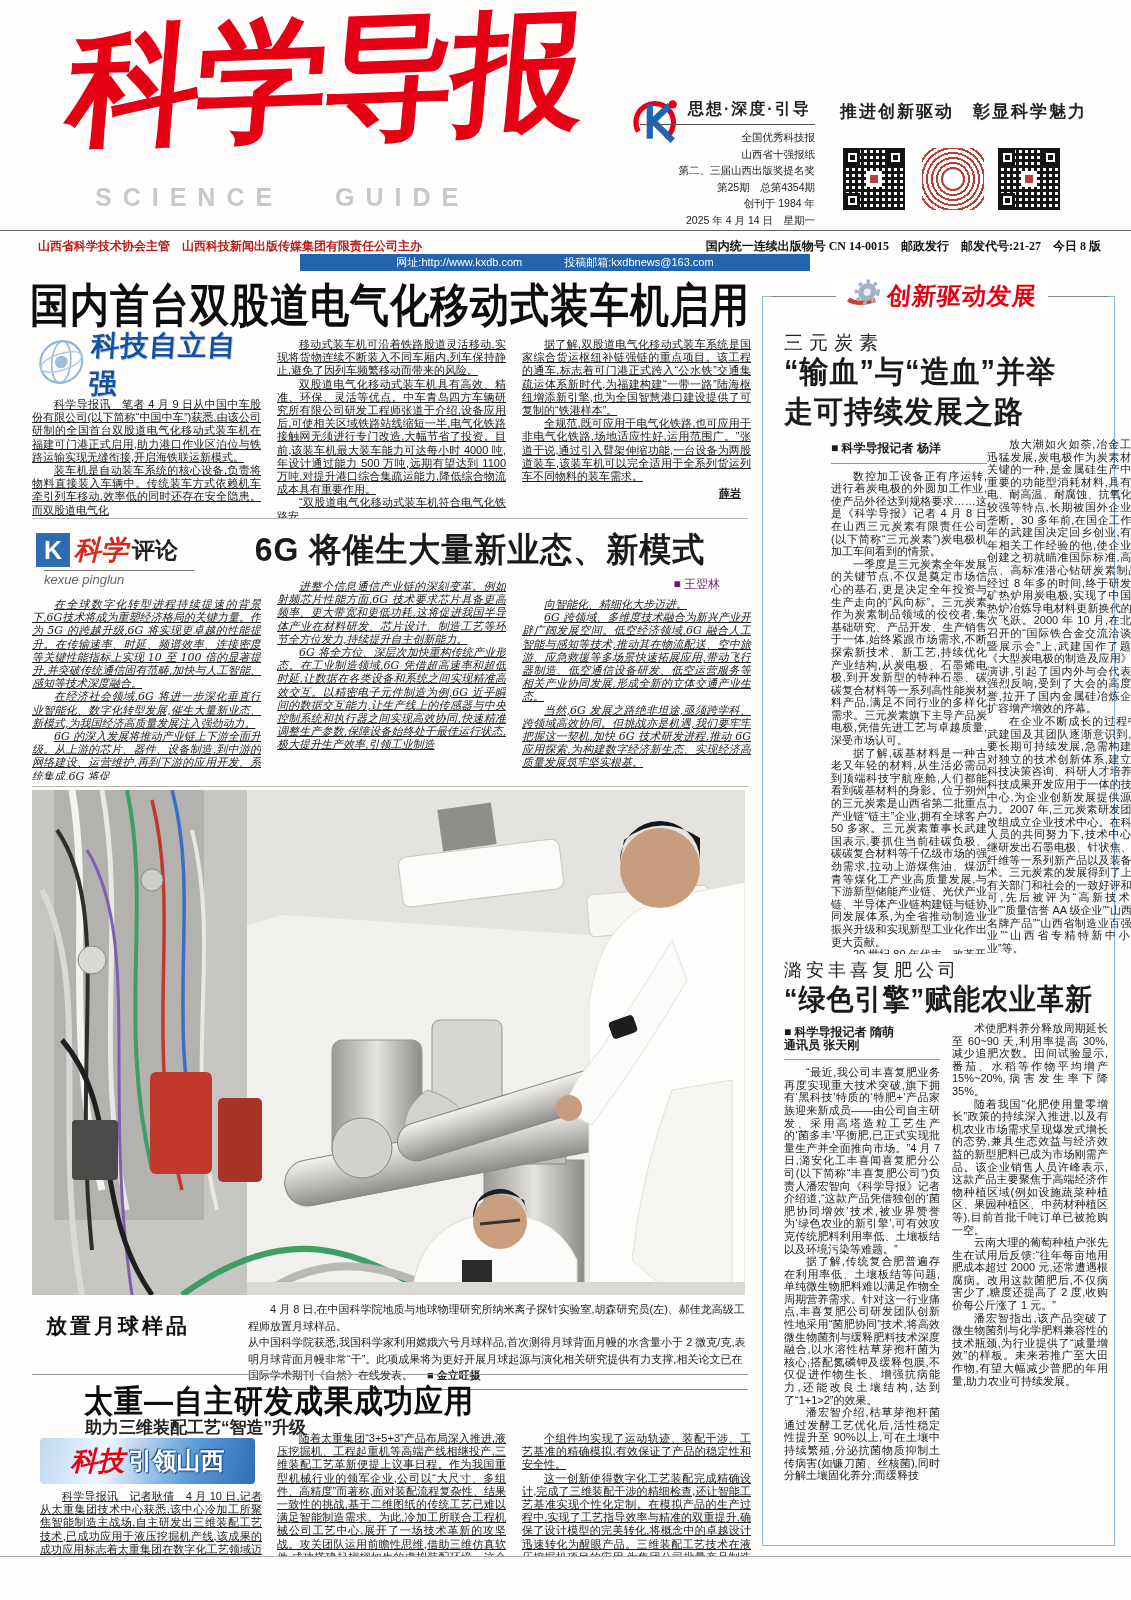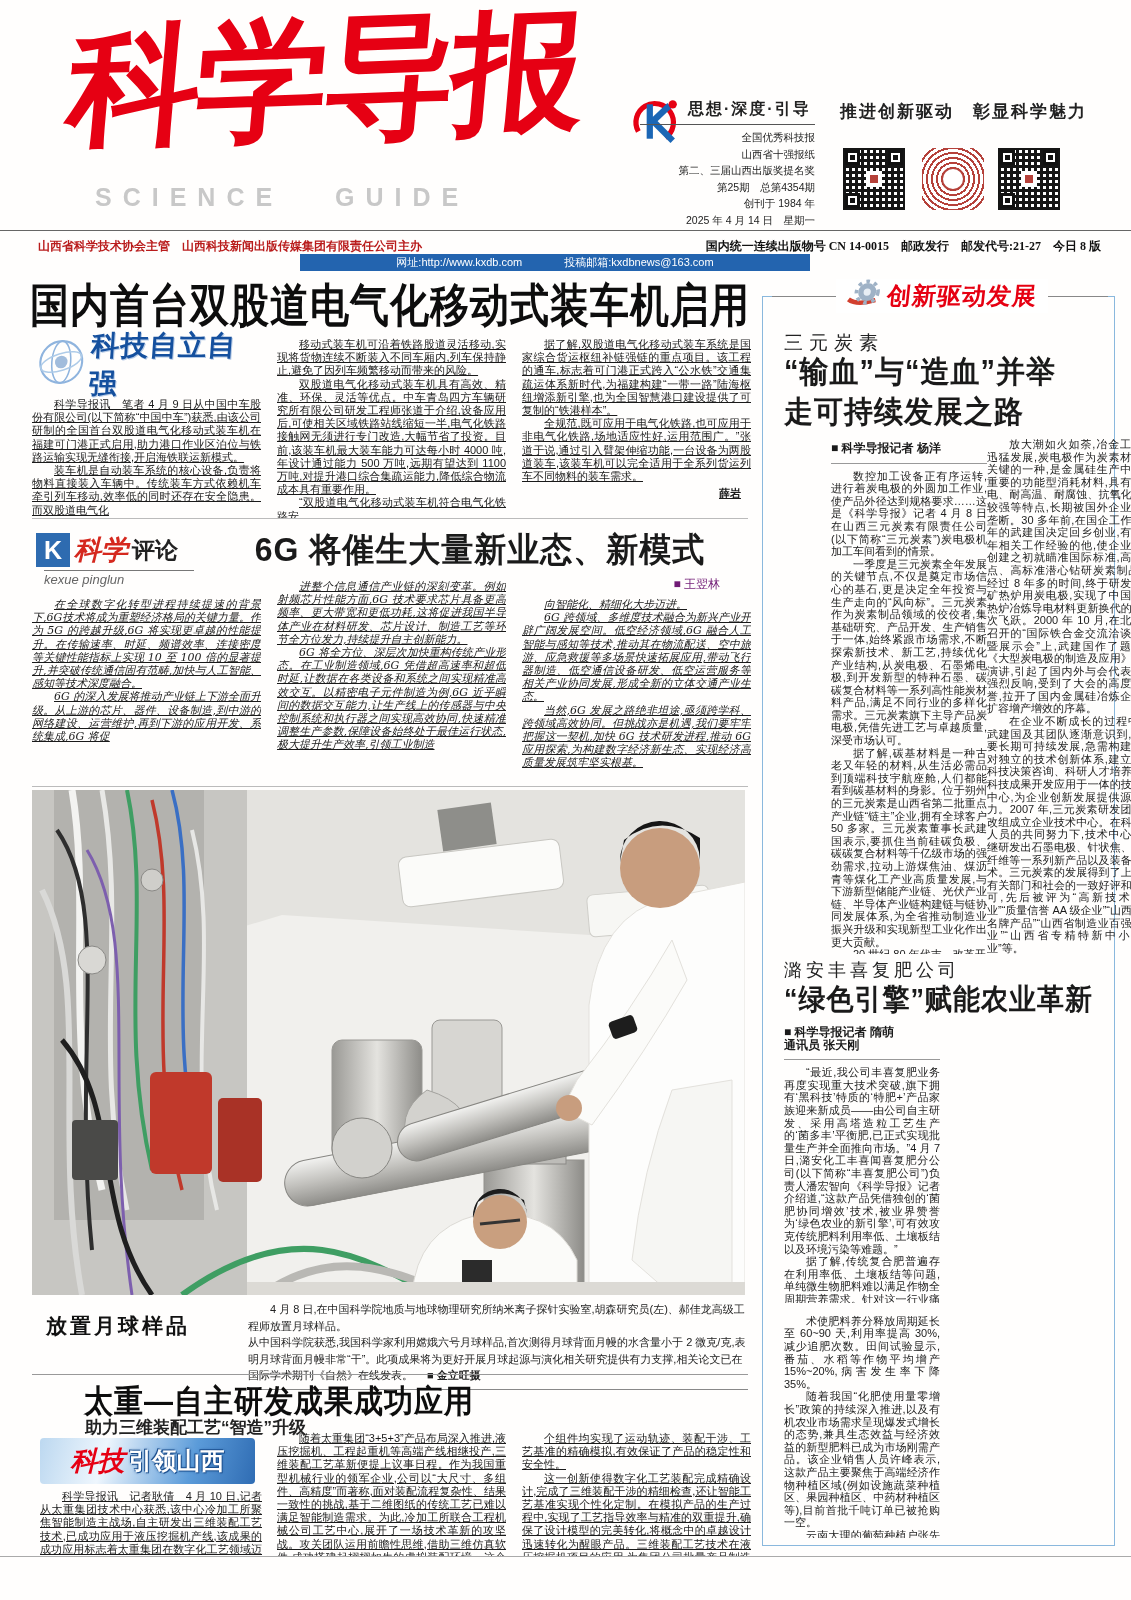--- a/index.html
+++ b/index.html
@@ -105,21 +105,21 @@
   .rb-kicker{left:784px;top:330px;font-size:19px;letter-spacing:6px;color:#222;}
   .rb-t1{left:784px;top:352px;width:320px;font-size:29px;font-weight:800;letter-spacing:1px;line-height:38px;
          transform:scaleY(1.05);transform-origin:left top;}
   .rb-cols{left:825px;top:438px;width:324px;height:516px;display:flex;justify-content:center;}
   .rbcol{width:156px;font-size:11px;line-height:12.6px;text-align:justify;overflow:hidden;}
   .byline{font-size:12px;font-weight:bold;text-indent:0;border-bottom:1px solid #999;
           padding:4px 0 8px 0;margin-bottom:6px;}
   .rb2-kicker{left:784px;top:958px;font-size:18px;letter-spacing:4px;color:#222;}
   .rb2-title{left:784px;top:980px;width:330px;font-size:27px;font-weight:800;letter-spacing:1px;
              transform:scaleY(1.08);transform-origin:left top;white-space:nowrap;}
-  .rb2-cols{left:784px;top:1022px;width:324px;height:516px;display:flex;gap:12px;flex-direction:column;}
+  .rb2-cols{left:784px;top:1022px;width:324px;height:516px;display:flex;gap:12px;}
 
   
   .foot-rule{left:0;top:1556px;width:1131px;height:1px;background:#aaa;}
   .footer{left:0;top:1562px;width:1131px;text-align:center;font-size:9.5px;color:#222;}
 </style>
 </head>
 <body>
 
 <div class="page">
 
@@ -223,20 +223,21 @@
       <span class="pl-cn1">科学</span>
       <span class="pl-cn2">评论</span>
     </div>
     <div class="pl-py">kexue  pinglun</div>
   </div>
   <div class="abs pl-title">6G 将催生大量新业态、新模式</div>
   <div class="abs pl-author">■ 王翌林</div>
 
   <div class="abs bodycol pl-col pl-c1">
     <p>在全球数字化转型进程持续提速的背景下,6G技术将成为重塑经济格局的关键力量。作为 5G 的跨越升级,6G 将实现更卓越的性能提升。在传输速率、时延、频谱效率、连接密度等关键性能指标上实现 10 至 100 倍的显著提升,并突破传统通信固有范畴,加快与人工智能、感知等技术深度融合。</p>
+    <p>在经济社会领域,6G 将进一步深化垂直行业智能化、数字化转型发展,催生大量新业态、新模式,为我国经济高质量发展注入强劲动力。</p>
     <p>6G 的深入发展将推动产业链上下游全面升级。从上游的芯片、器件、设备制造,到中游的网络建设、运营维护,再到下游的应用开发、系统集成,6G 将促</p>
   </div>
   <div class="abs bodycol pl-col pl-c2">
     <p>进整个信息通信产业链的深刻变革。例如射频芯片性能方面,6G 技术要求芯片具备更高频率、更大带宽和更低功耗,这将促进我国半导体产业在材料研发、芯片设计、制造工艺等环节全方位发力,持续提升自主创新能力。</p>
     <p>6G 将全方位、深层次加快重构传统产业形态。在工业制造领域,6G 凭借超高速率和超低时延,让数据在各类设备和系统之间实现精准高效交互。以精密电子元件制造为例,6G 近乎瞬间的数据交互能力,让生产线上的传感器与中央控制系统和执行器之间实现高效协同,快速精准调整生产参数,保障设备始终处于最佳运行状态,极大提升生产效率,引领工业制造</p>
   </div>
   <div class="abs bodycol pl-col pl-c3">
     <p>向智能化、精细化大步迈进。</p>
     <p>6G 跨领域、多维度技术融合为新兴产业开辟广阔发展空间。低空经济领域,6G 融合人工智能与感知等技术,推动其在物流配送、空中旅游、应急救援等多场景快速拓展应用,带动飞行器制造、低空通信设备研发、低空运营服务等相关产业协同发展,形成全新的立体交通产业生态。</p>
     <p>当然,6G 发展之路绝非坦途,亟须跨学科、跨领域高效协同。但挑战亦是机遇,我们要牢牢把握这一契机,加快 6G 技术研发进程,推动 6G 应用探索,为构建数字经济新生态、实现经济高质量发展筑牢坚实根基。</p>

